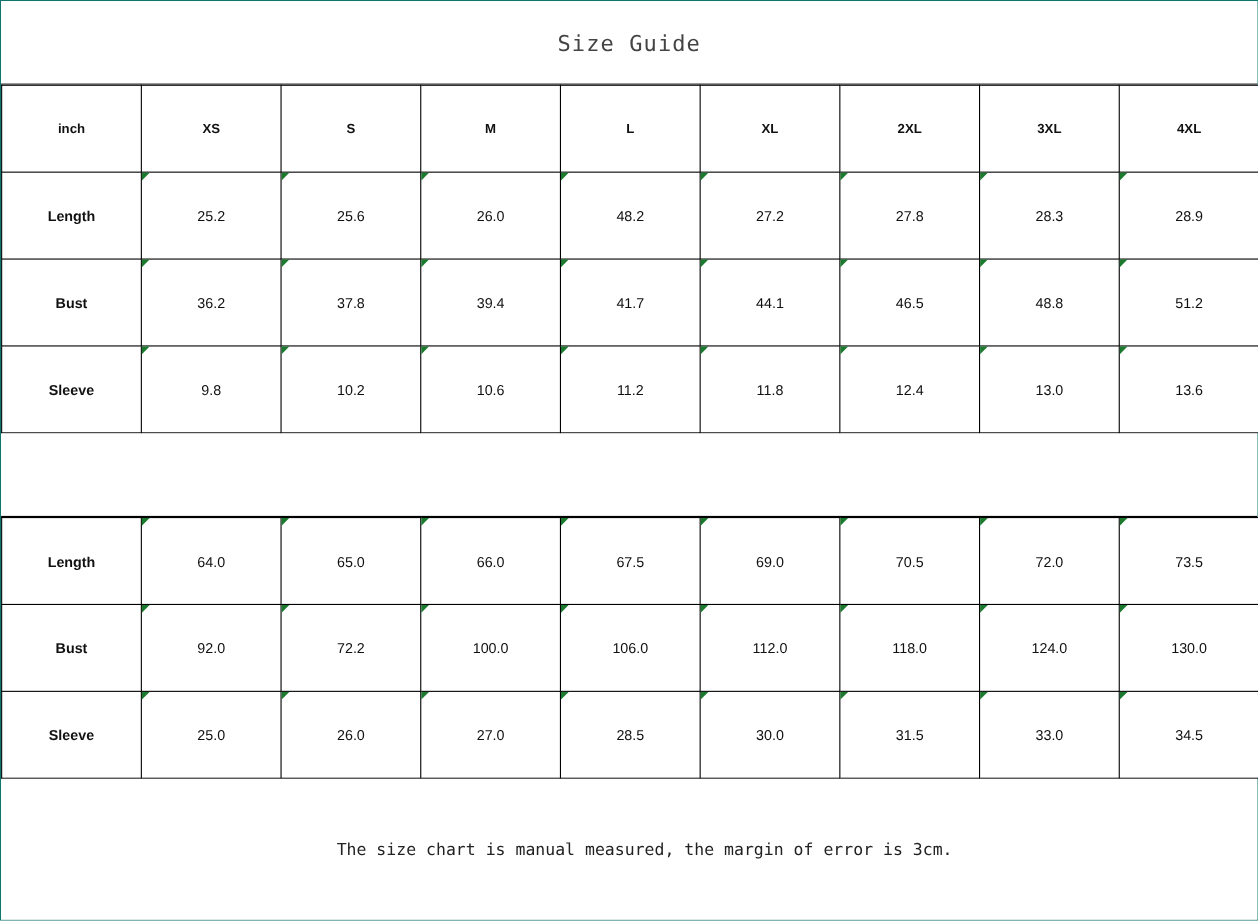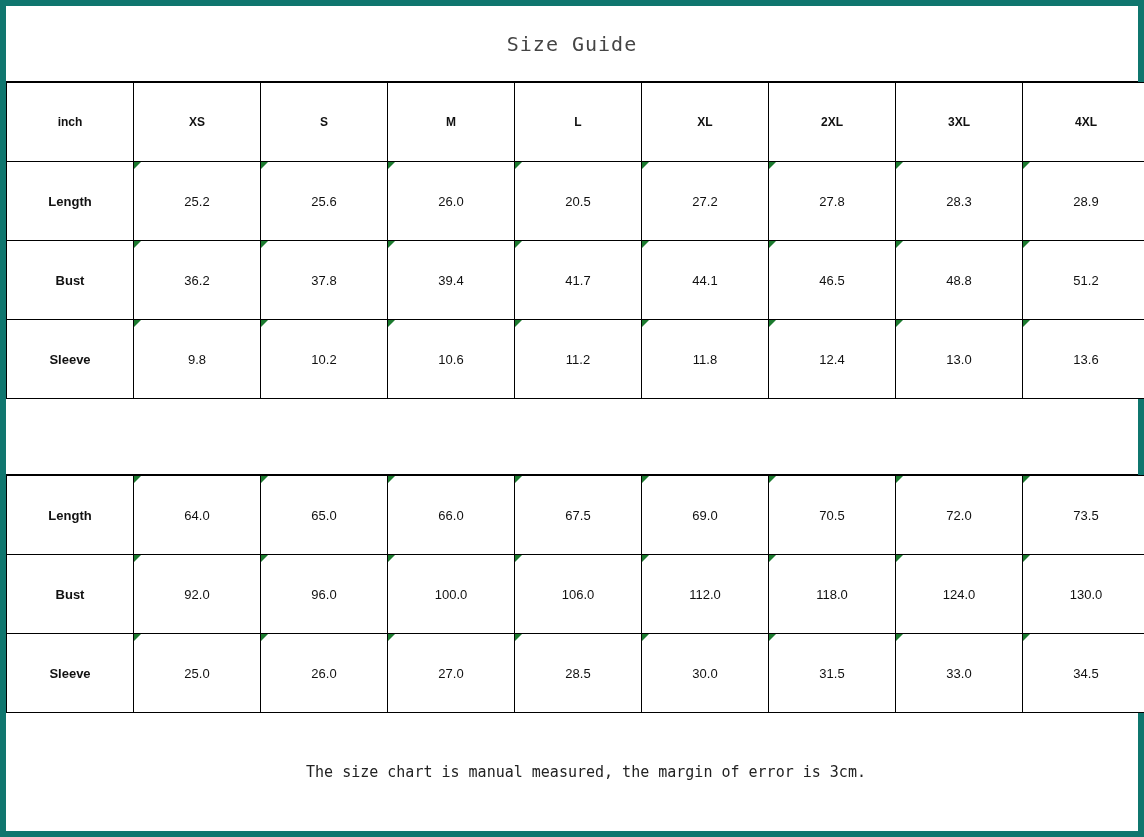--- a/index.html
+++ b/index.html
@@ -12,21 +12,21 @@
     background: #ffffff;
     font-family: "DejaVu Sans Mono", monospace;
     color: #1a1a1a;
     overflow: hidden;
   }
   .page {
     position: relative;
     width: 1144px;
     height: 837px;
     box-sizing: border-box;
-    border: 6px solid #0f766e;
+    border: 1px solid #0f766e;
     background: #ffffff;
     display: flex;
     flex-direction: column;
   }
   .title {
     height: 76px;
     line-height: 76px;
     text-align: center;
     font-family: "DejaVu Sans Mono", monospace;
     font-size: 20px;
@@ -126,21 +126,21 @@
         <td class="hdr">XL</td>
         <td class="hdr">2XL</td>
         <td class="hdr">3XL</td>
         <td class="hdr">4XL</td>
       </tr>
       <tr>
         <td class="rowlabel">Length</td>
         <td class="val mark">25.2</td>
         <td class="val mark">25.6</td>
         <td class="val mark">26.0</td>
-        <td class="val mark">20.5</td>
+        <td class="val mark">48.2</td>
         <td class="val mark">27.2</td>
         <td class="val mark">27.8</td>
         <td class="val mark">28.3</td>
         <td class="val mark">28.9</td>
       </tr>
       <tr>
         <td class="rowlabel">Bust</td>
         <td class="val mark">36.2</td>
         <td class="val mark">37.8</td>
         <td class="val mark">39.4</td>
@@ -186,21 +186,21 @@
         <td class="val mark">66.0</td>
         <td class="val mark">67.5</td>
         <td class="val mark">69.0</td>
         <td class="val mark">70.5</td>
         <td class="val mark">72.0</td>
         <td class="val mark">73.5</td>
       </tr>
       <tr>
         <td class="rowlabel">Bust</td>
         <td class="val mark">92.0</td>
-        <td class="val mark">96.0</td>
+        <td class="val mark">72.2</td>
         <td class="val mark">100.0</td>
         <td class="val mark">106.0</td>
         <td class="val mark">112.0</td>
         <td class="val mark">118.0</td>
         <td class="val mark">124.0</td>
         <td class="val mark">130.0</td>
       </tr>
       <tr>
         <td class="rowlabel">Sleeve</td>
         <td class="val mark">25.0</td>

